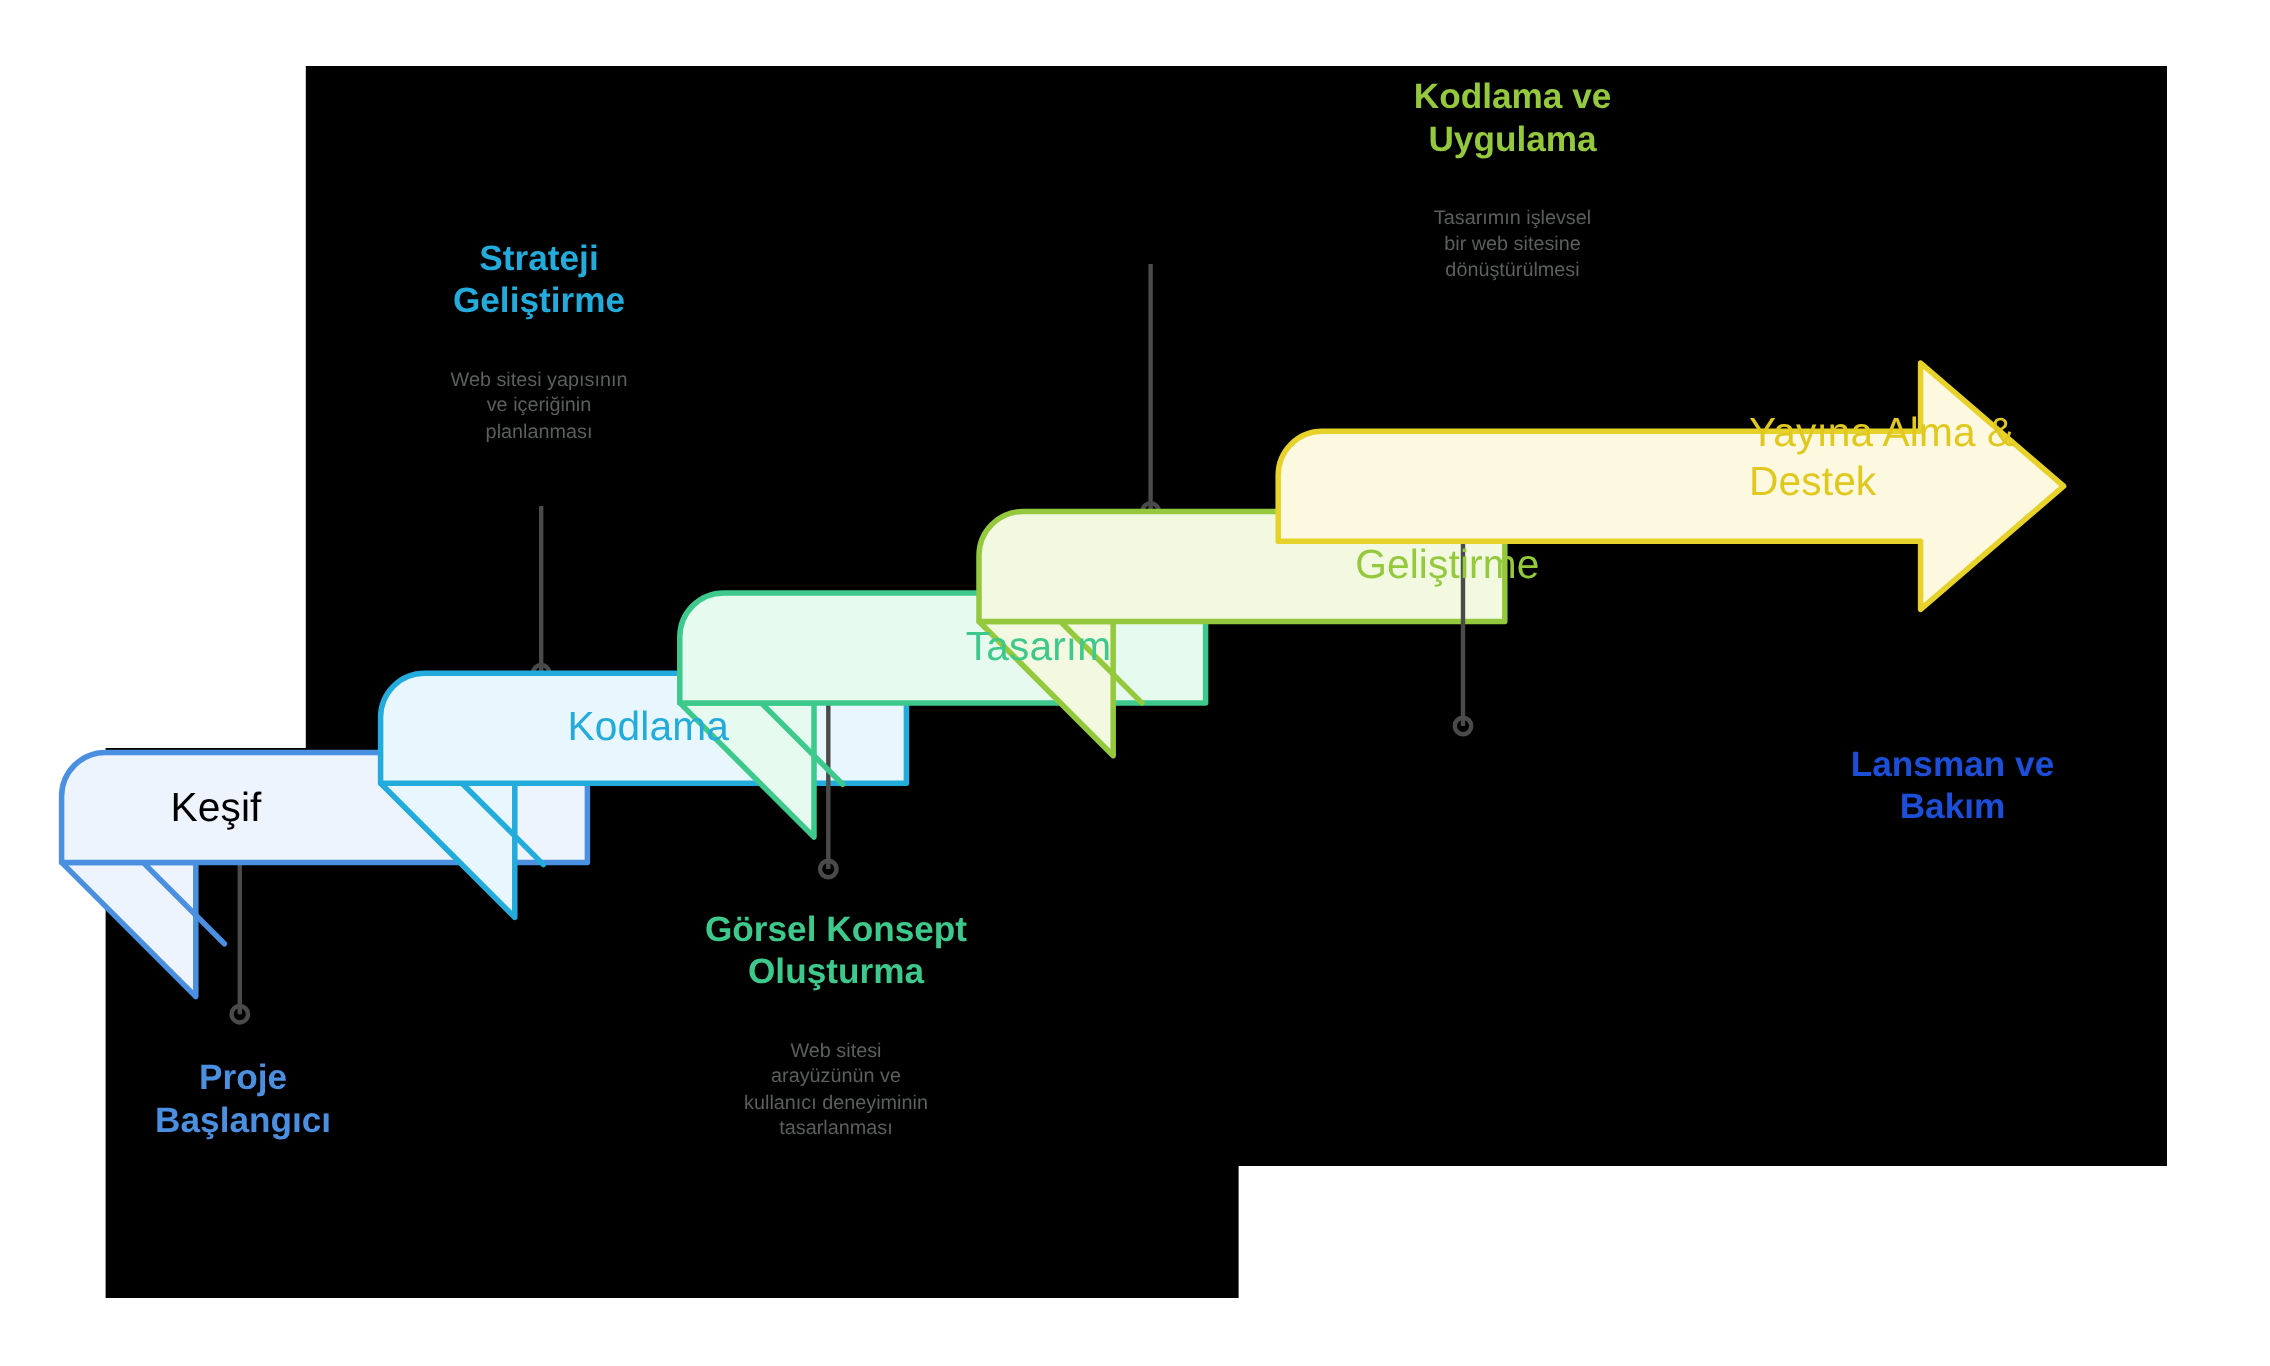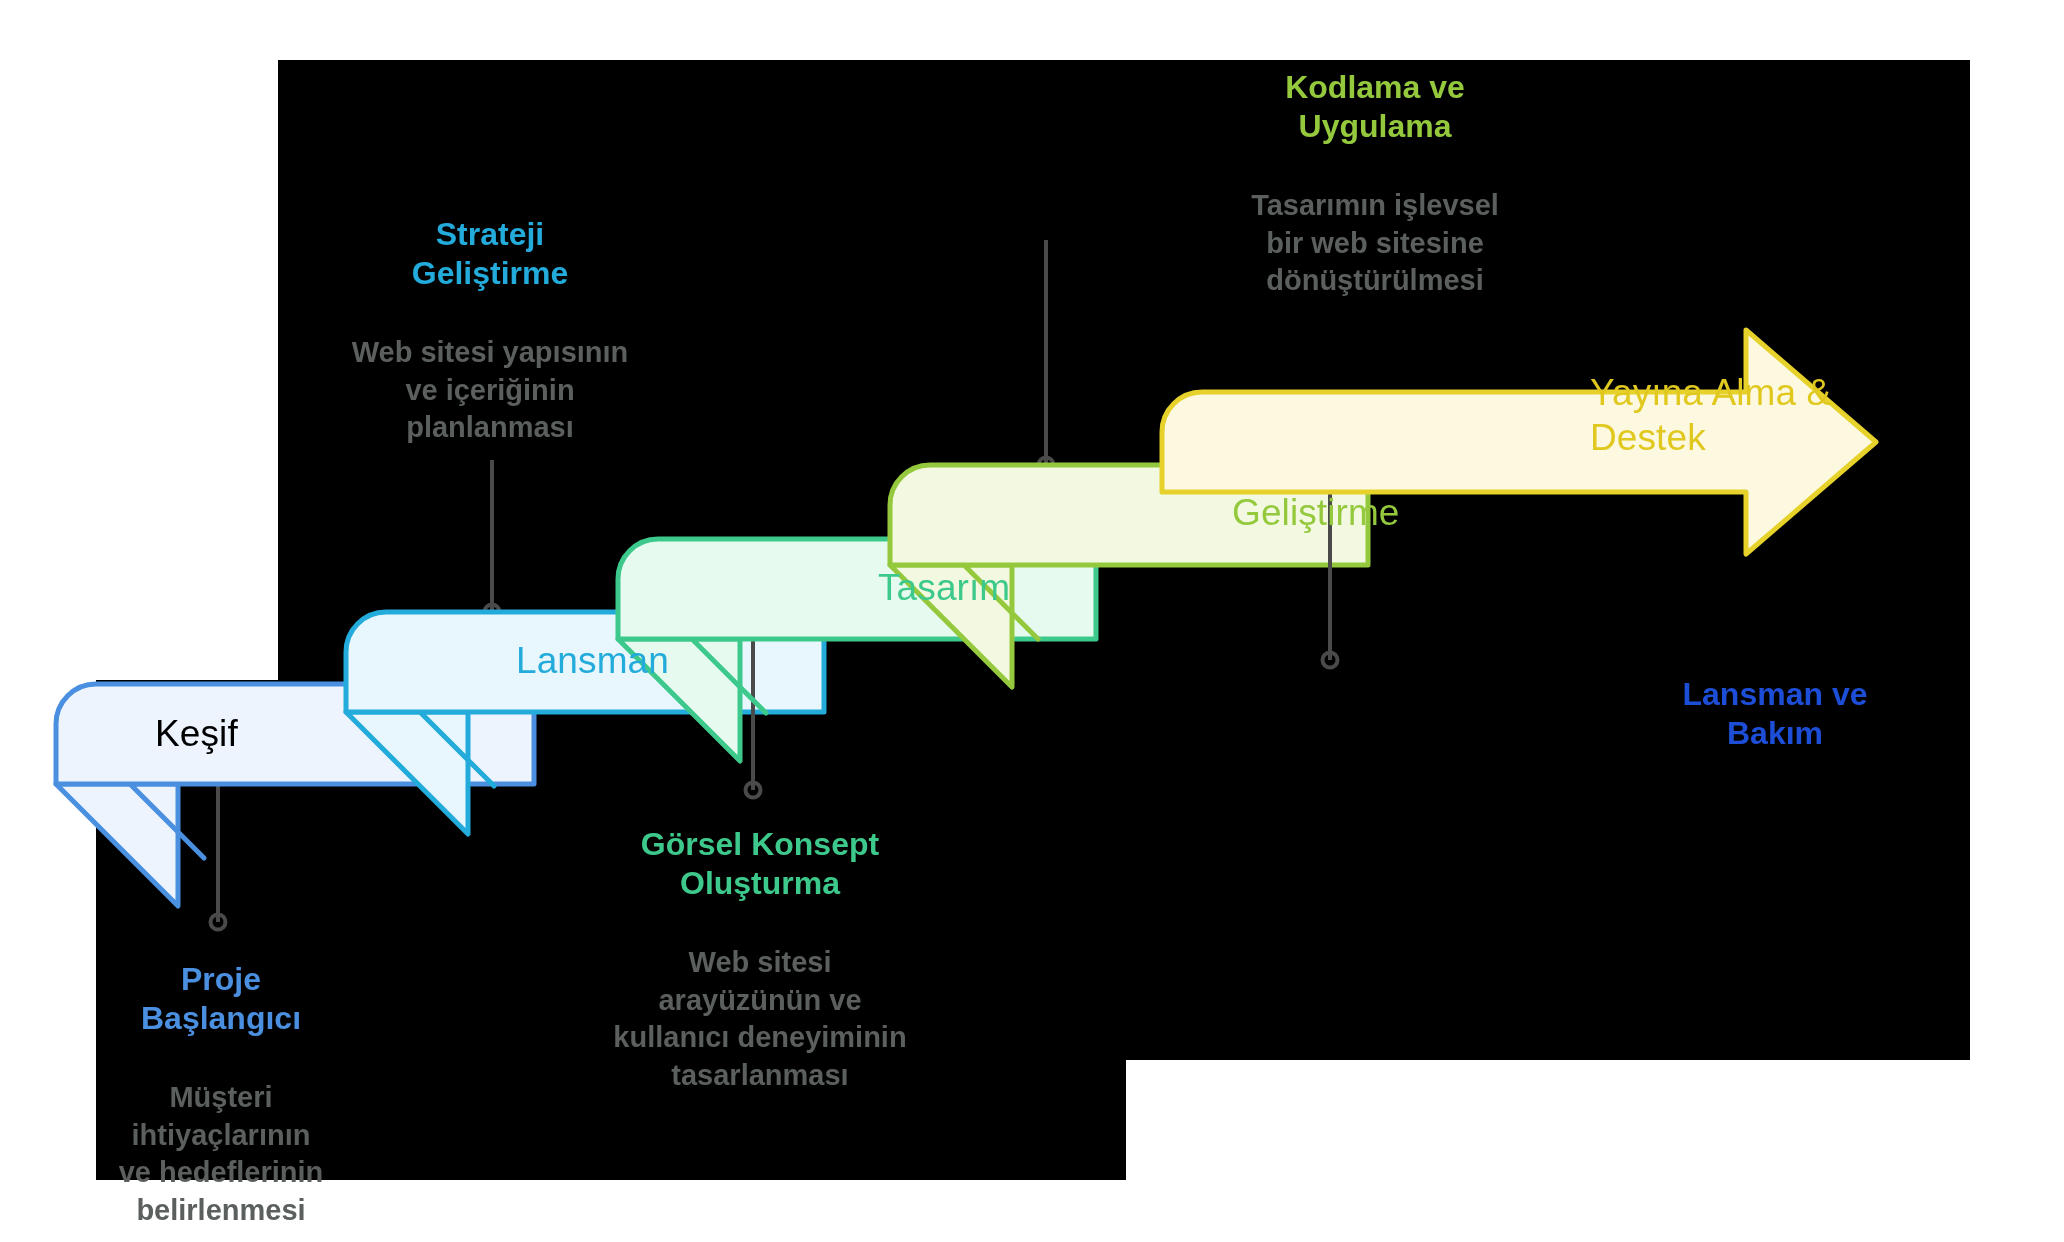--- a/index.html
+++ b/index.html
@@ -36,22 +36,22 @@
     font-weight:400;
     letter-spacing:.1px;
     white-space:nowrap;
   }
   .cap-title{
     font-size:32px;
     font-weight:700;
     letter-spacing:0px;
   }
   .cap-desc{
-    font-size:29px;
-    font-weight:700;
+    font-size:18px;
+    font-weight:400;
     color:#5b5f5e;
     margin-top:22px;
     line-height:1.30;
   }
 </style>
 </head>
 <body>
 
 <div id="stage">
 
@@ -130,32 +130,29 @@
             L 1746,554
             L 1746,492
             L 1162,492
             L 1162,432
             A 40,40 0 0 1 1202,392 Z" fill="#fdf9e0" stroke="#e6d22b" stroke-width="5" stroke-linejoin="round"></path>
       </g>
 
   </svg>
 
   <div class="band-title" id="t-kesif" style="left: 155px; top: 713px; color: #000000;">Keşif</div>
-  <div class="band-title" id="t-planlama" style="left: 516px; top: 640px; color: rgb(35, 171, 219);">Lansman</div>
+  <div class="band-title" id="t-planlama" style="left: 516px; top: 640px; color: rgb(35, 171, 219);">Kodlama</div>
   <div class="band-title" id="t-tasarim" style="left: 878px; top: 567px; color: rgb(62, 201, 140);">Tasarım</div>
   <div class="band-title" id="t-gelistirme" style="left: 1232px; top: 492px; color: rgb(149, 201, 61);">Geliştirme</div>
   <div class="band-title" id="t-yayina" style="left: 1590px; top: 370px; white-space: pre-line; line-height: 1.22; color: rgb(224, 200, 30);">Yayına Alma &amp;
 Destek</div>
 
   <div class="label" id="c-kesif" style="left:76px;top:940px;width:290px;">
     <div class="cap-title" style="color: rgb(74, 143, 224);">Proje
 Başlangıcı</div>
-    <div class="cap-desc" style="color: rgb(91, 95, 94);">Müşteri ihtiyaçlarının
-ve hedeflerinin
-belirlenmesi</div>
   </div>
 
   <div class="label" id="c-planlama" style="left:345px;top:195px;width:290px;">
     <div class="cap-title" style="color: rgb(35, 171, 219);">Strateji
 Geliştirme</div>
     <div class="cap-desc" style="color: rgb(91, 95, 94);">Web sitesi yapısının
 ve içeriğinin
 planlanması</div>
   </div>
 

